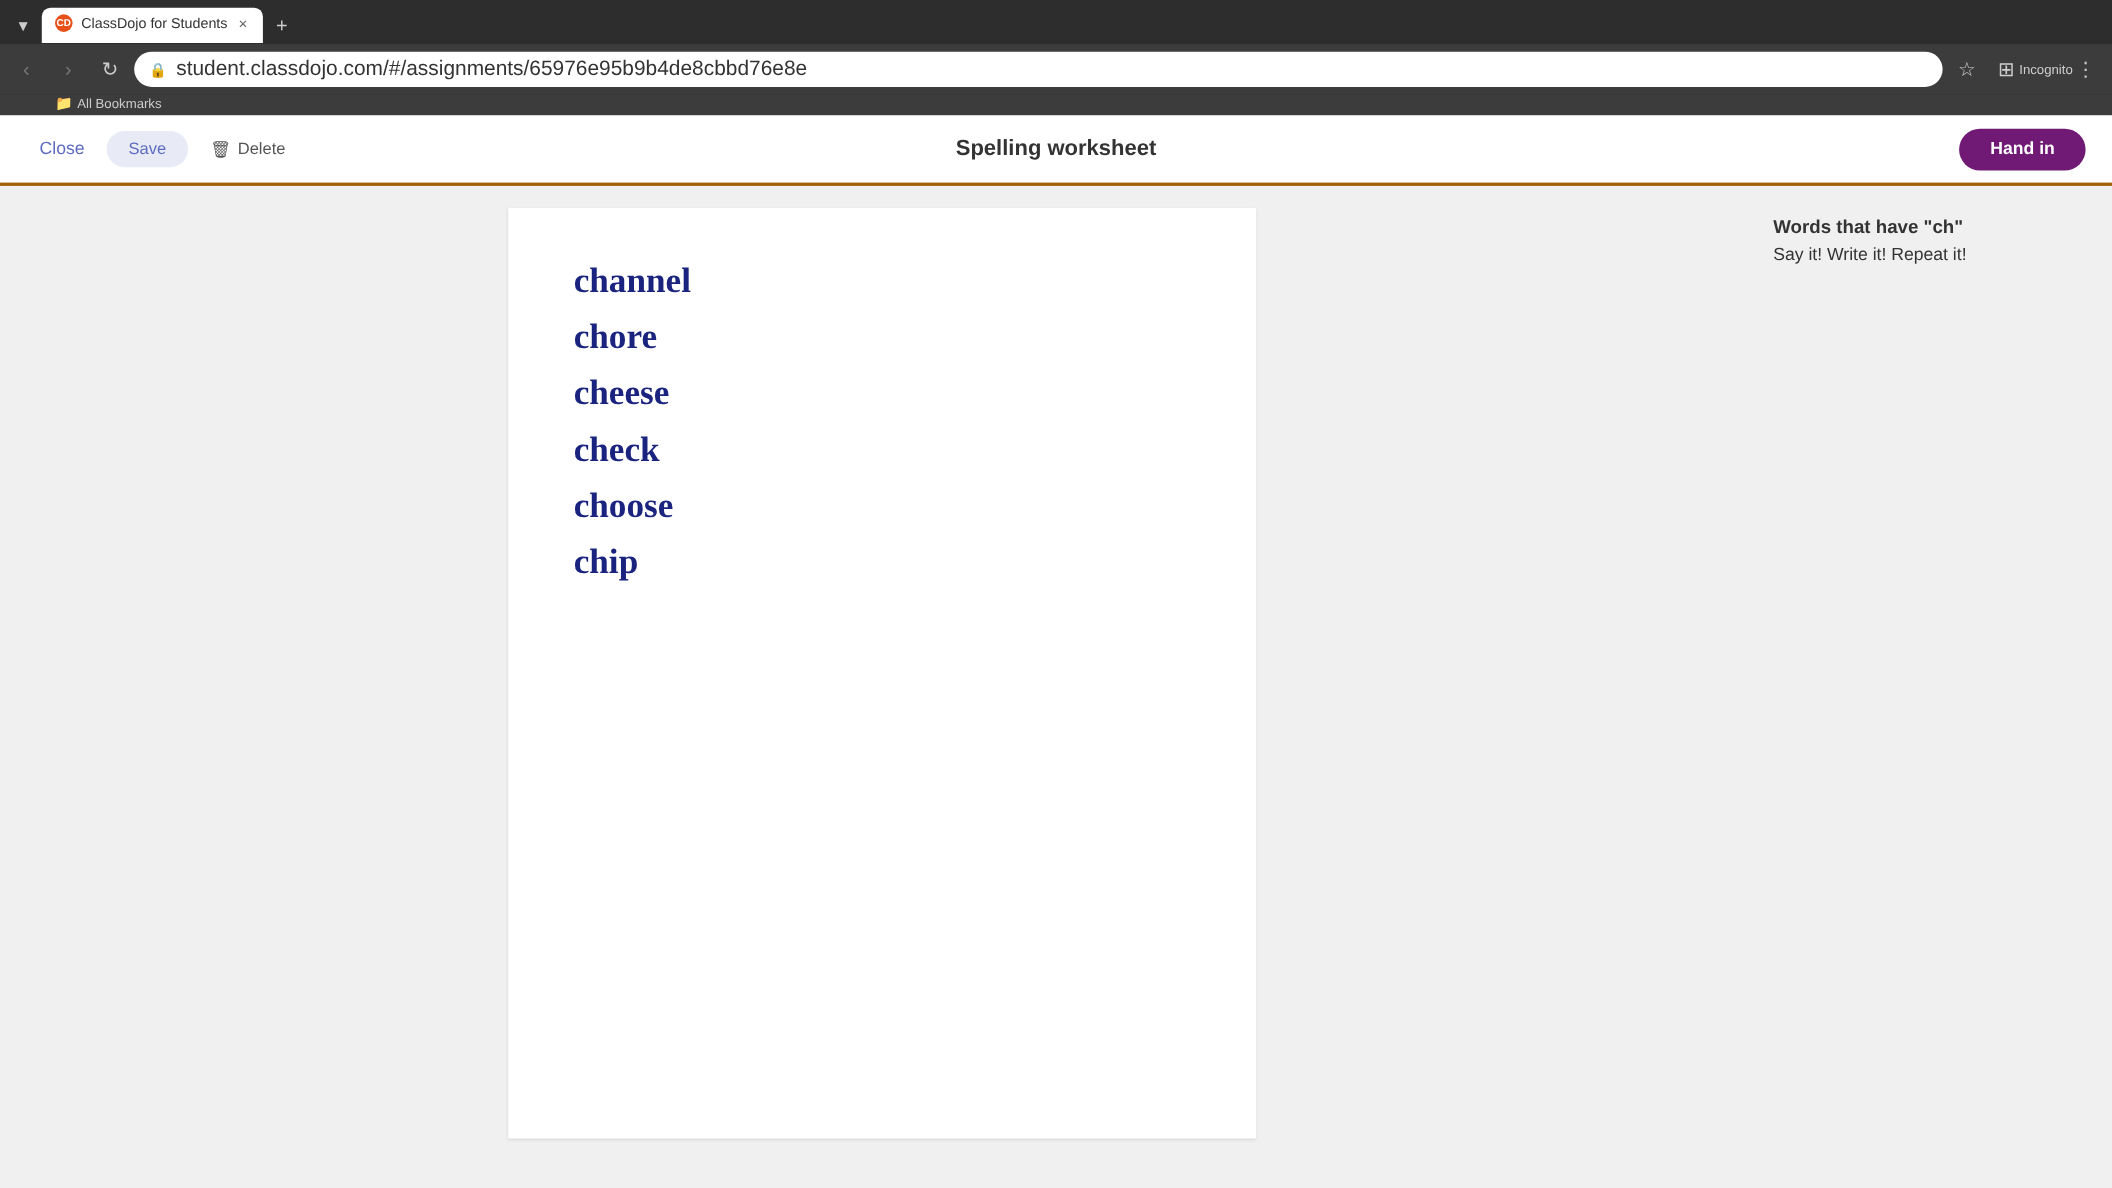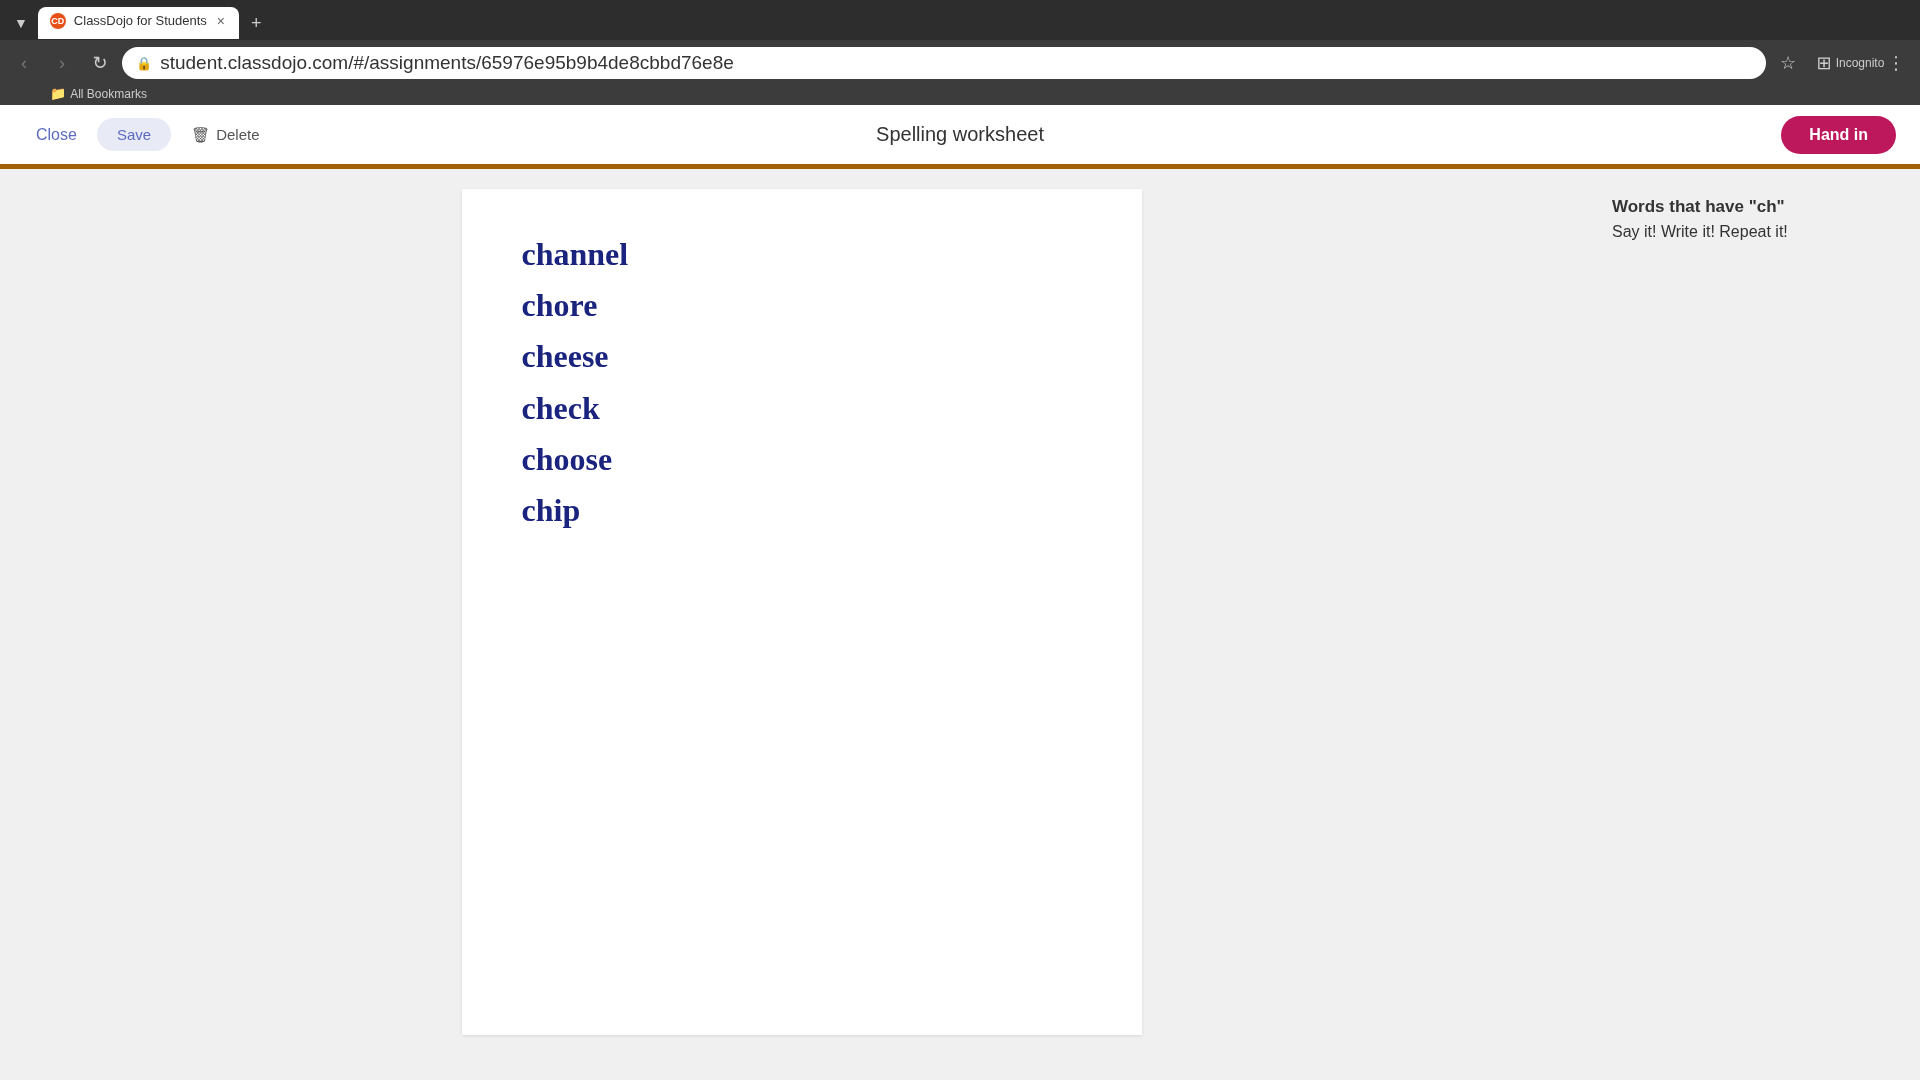--- a/index.html
+++ b/index.html
@@ -167,21 +167,21 @@
       width: 100%;
       height: calc(1080px - 130px);
       background: #f0f0f0;
       display: flex;
       flex-direction: column;
     }
 
     
     .app-header {
       background: #fff;
-      border-bottom: 5px solid #a16207;
+      border-bottom: 3px solid #a16207;
       display: flex;
       align-items: center;
       padding: 0 24px;
       height: 64px;
       position: relative;
     }
 
     .close-btn {
       background: none;
       border: none;
@@ -215,27 +215,27 @@
       display: flex;
       align-items: center;
       gap: 6px;
     }
 
     .page-title {
       position: absolute;
       left: 50%;
       transform: translateX(-50%);
       font-size: 20px;
-      font-weight: 400;
+      font-weight: 700;
       color: #333;
     }
 
     .hand-in-btn {
       margin-left: auto;
-      background: #be185d;
+      background: #701a75;
       color: white;
       border: none;
       border-radius: 24px;
       font-size: 16px;
       padding: 10px 28px;
       cursor: pointer;
       font-weight: 600;
     }
 
     

